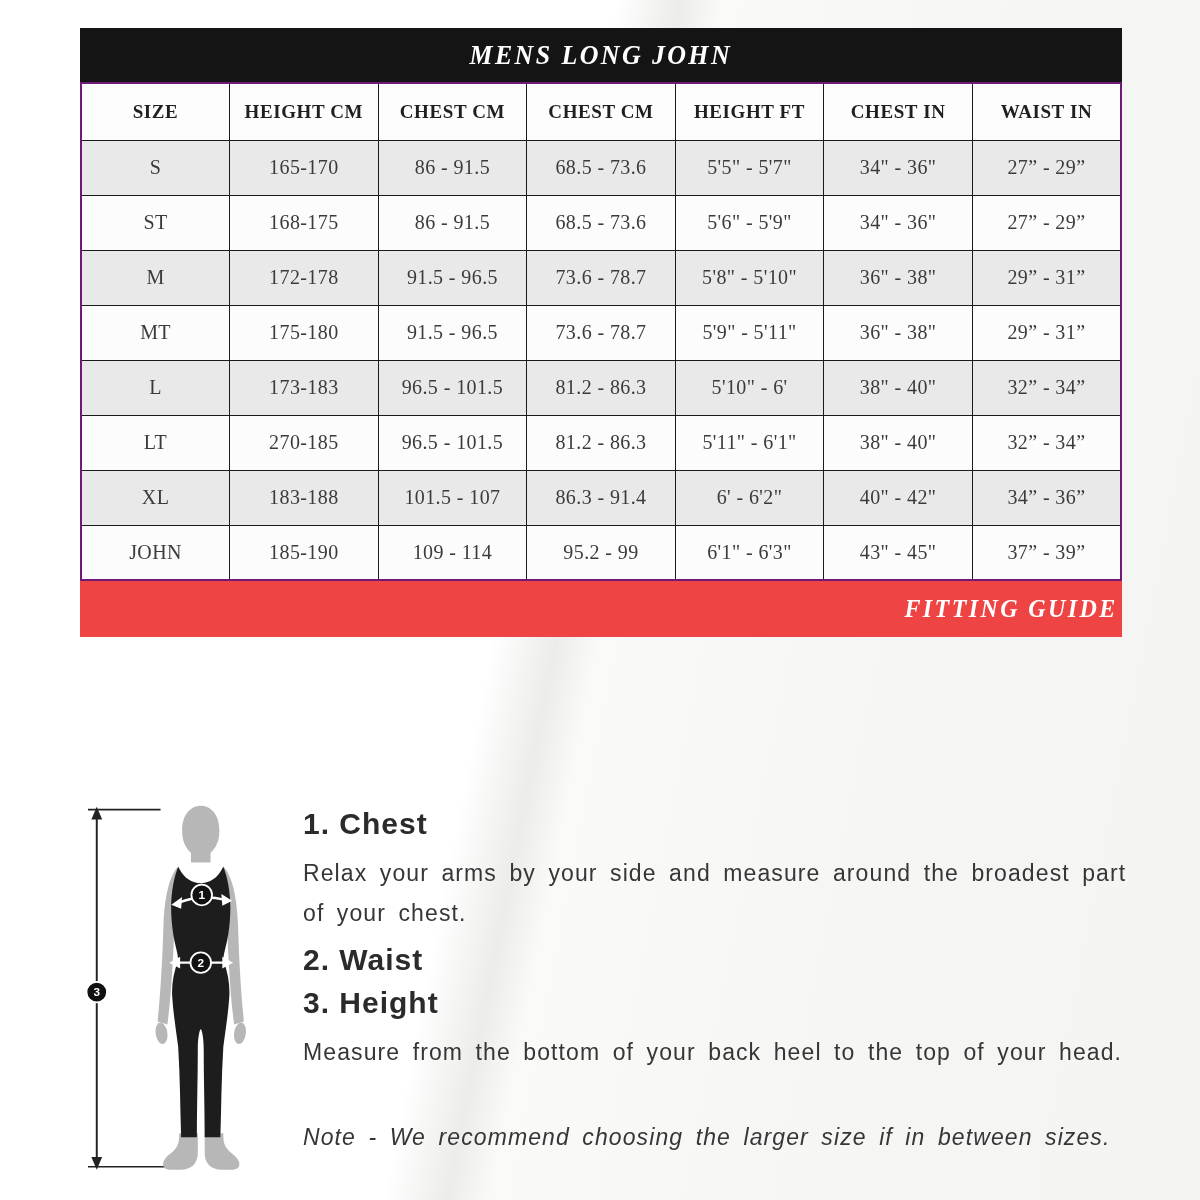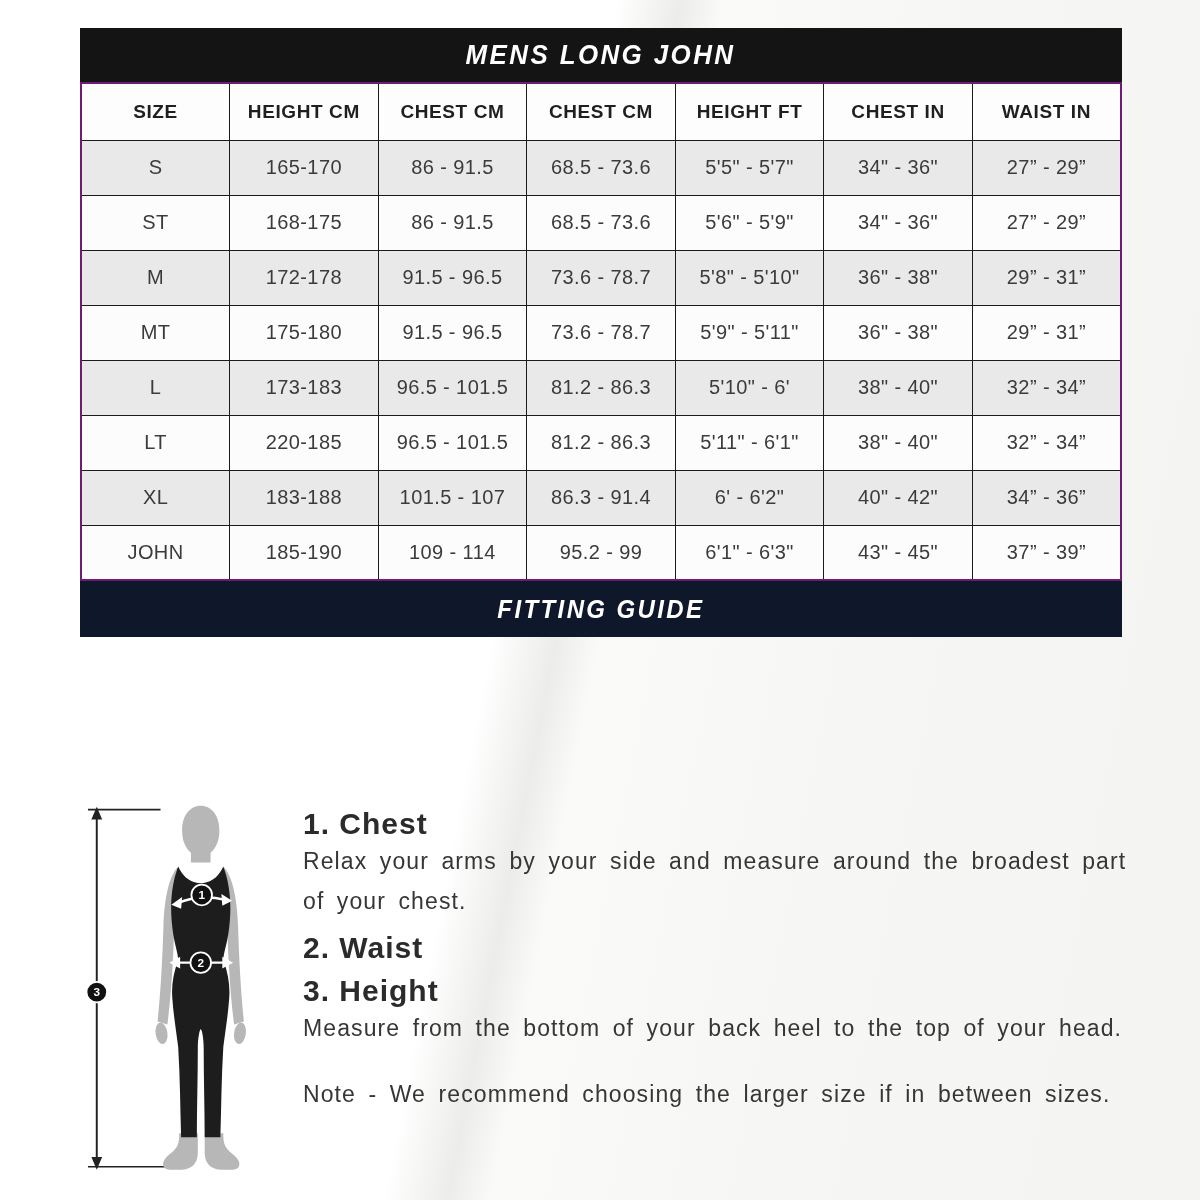--- a/index.html
+++ b/index.html
@@ -15,21 +15,21 @@
     position:absolute; inset:0;
     background:
       linear-gradient(101deg,
         #ffffff 0%, #ffffff 43%,
         #ececea 47.5%, #fafaf9 50.5%,
         #f6f6f5 70%, #f4f4f3 100%);
   }
 
   
   .chart {
-    position:absolute; left:80px; top:28px; width:1042px;
+    position:absolute; left:80px; top:28px; width:1042px;font-family:Liberation Serif, serif;
   }
   .title-bar {
     height:54px; background:#141414;
     display:flex; align-items:center; justify-content:center;
   }
   .bar-text {
     color:#ffffff; font-size:27px; font-weight:bold; font-style:italic;
     letter-spacing:2.5px; transform:scaleX(.96);
   }
   table {
@@ -45,42 +45,42 @@
     height:57px; font-size:19px; font-weight:bold;
     color:#1f1f1f; letter-spacing:.6px; background:#fdfdfd;
   }
   td {
     height:55px; font-size:20px; font-weight:normal;
     color:#3b3b3b; letter-spacing:.4px;
   }
   tbody tr:nth-child(odd) td { background:#e9e9e9; }
   tbody tr:nth-child(even) td { background:#fcfcfc; }
   .footer-bar {
-    height:56px; background:#0f172a;
-    display:flex; align-items:center; justify-content:center;
+    height:56px; background:#ef4444;
+    display:flex; align-items:center; justify-content:flex-end;
   }
   .footer-bar .bar-text { font-size:25px; }
 
   
   .figure-wrap {
     position:absolute; left:70px; top:790px; width:236px; height:412px;
   }
   .guide-text {
     position:absolute; left:303px; top:798px; width:848px;
     color:#333333;
   }
   .guide-heading {
     font-size:30px; font-weight:bold; color:#2b2b2b;
     letter-spacing:1px; margin-top:9px;
   }
   .guide-body {
     font-size:23px; line-height:1.76; color:#363636;
-    letter-spacing:1.1px; word-spacing:5px; margin-top:0;
-  }
-  .guide-note { margin-top:26px; }
+    letter-spacing:1.1px; word-spacing:5px; margin-top:12px;
+  }
+  .guide-note { margin-top:45px;font-style:italic; }
 </style>
 </head>
 <body>
 
 <div class="paper-tear"></div>
 
 <div class="chart">
   <div class="title-bar">
     <span class="bar-text">MENS LONG JOHN</span>
   </div>
@@ -137,21 +137,21 @@
           <td>L</td>
           <td>173-183</td>
           <td>96.5 - 101.5</td>
           <td>81.2 - 86.3</td>
           <td>5'10" - 6'</td>
           <td>38" - 40"</td>
           <td>32” - 34”</td>
         </tr>
         <tr>
           <td>LT</td>
-          <td>220-185</td>
+          <td>270-185</td>
           <td>96.5 - 101.5</td>
           <td>81.2 - 86.3</td>
           <td>5'11" - 6'1"</td>
           <td>38" - 40"</td>
           <td>32” - 34”</td>
         </tr>
         <tr>
           <td>XL</td>
           <td>183-188</td>
           <td>101.5 - 107</td>

